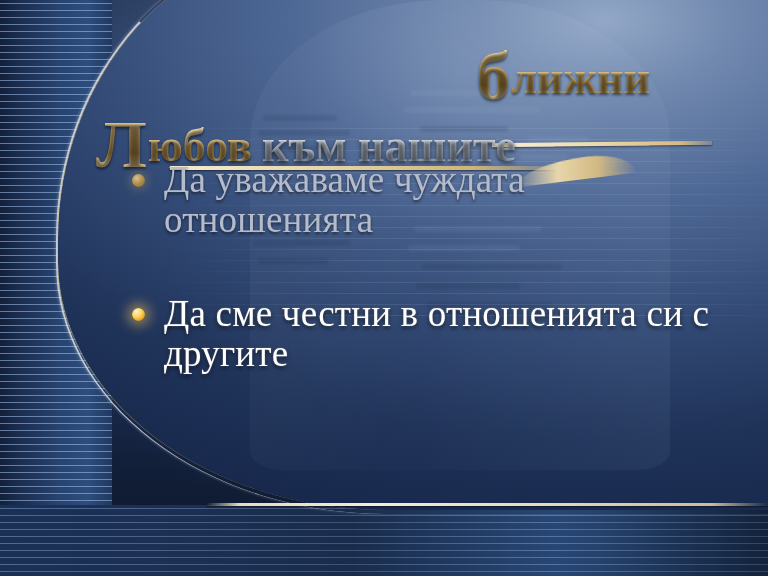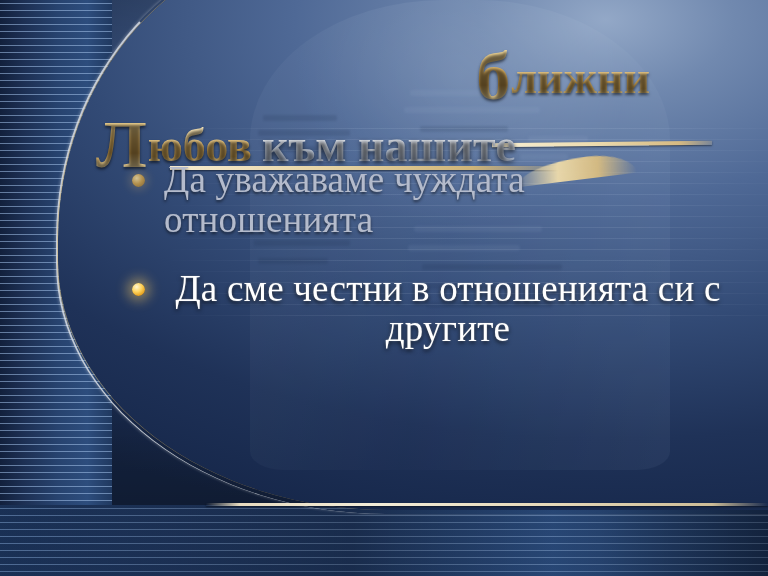--- a/index.html
+++ b/index.html
@@ -266,20 +266,20 @@
     </div>
   </div>
 
   <div class="bullets">
 
     <div class="bullet">
       <span class="dot dot-dim"></span>
       <span class="btext btext-dim">Да уважаваме чуждата отношенията</span>
     </div>
 
-    <div class="bullet" style="margin-top:30px;text-align:center;">
+    <div class="bullet" style="margin-top:55px;">
       <span class="dot dot-on"></span>
       <span class="btext btext-on">Да сме честни в отношенията си с другите</span>
     </div>
 
   </div>
 
 </div>
 
 </body></html>

